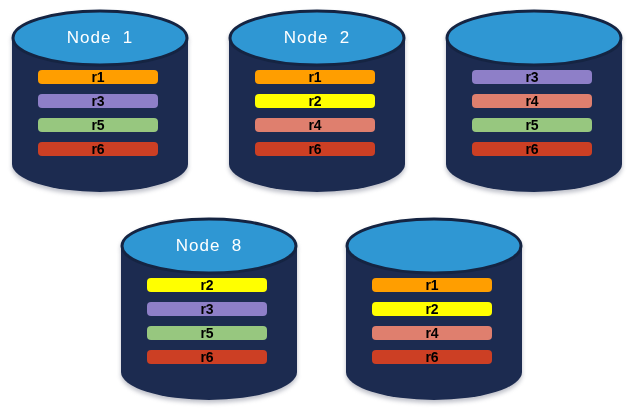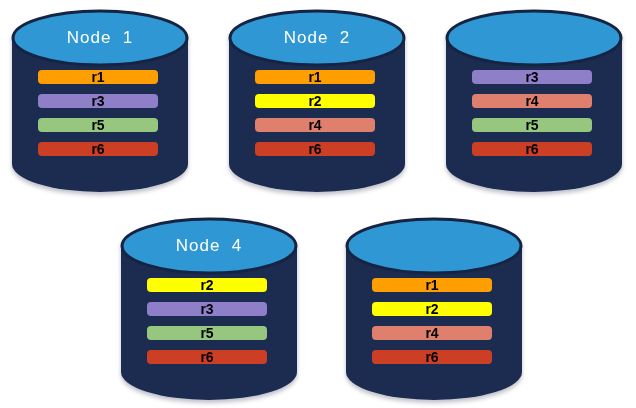--- a/index.html
+++ b/index.html
@@ -105,21 +105,21 @@
         <div class="bar" style="background: rgb(223, 127, 110);"><span>r4</span></div>
         <div class="bar" style="background: rgb(151, 199, 127);"><span>r5</span></div>
         <div class="bar" style="background: rgb(204, 63, 36);"><span>r6</span></div>
       </div>
   </div>
     <div class="node" style="left: 119px; top: 216px;">
     <svg class="cyl" viewBox="0 0 180 184" aria-hidden="true">
       <path class="cyl-body" d="M2,30 L2,156 A88,28 0 0 0 178,156 L178,30 Z"></path>
       <ellipse class="cyl-top" cx="90" cy="30" rx="87" ry="27"></ellipse>
     </svg>
-    <div class="node-title">Node  4</div>
+    <div class="node-title">Node  8</div>
     <div class="bars">
         <div class="bar" style="background: rgb(255, 255, 0);"><span>r2</span></div>
         <div class="bar" style="background: rgb(142, 127, 200);"><span>r3</span></div>
         <div class="bar" style="background: rgb(151, 199, 127);"><span>r5</span></div>
         <div class="bar" style="background: rgb(204, 63, 36);"><span>r6</span></div>
       </div>
   </div>
     <div class="node" style="left: 344px; top: 216px;">
     <svg class="cyl" viewBox="0 0 180 184" aria-hidden="true">
       <path class="cyl-body" d="M2,30 L2,156 A88,28 0 0 0 178,156 L178,30 Z"></path>

